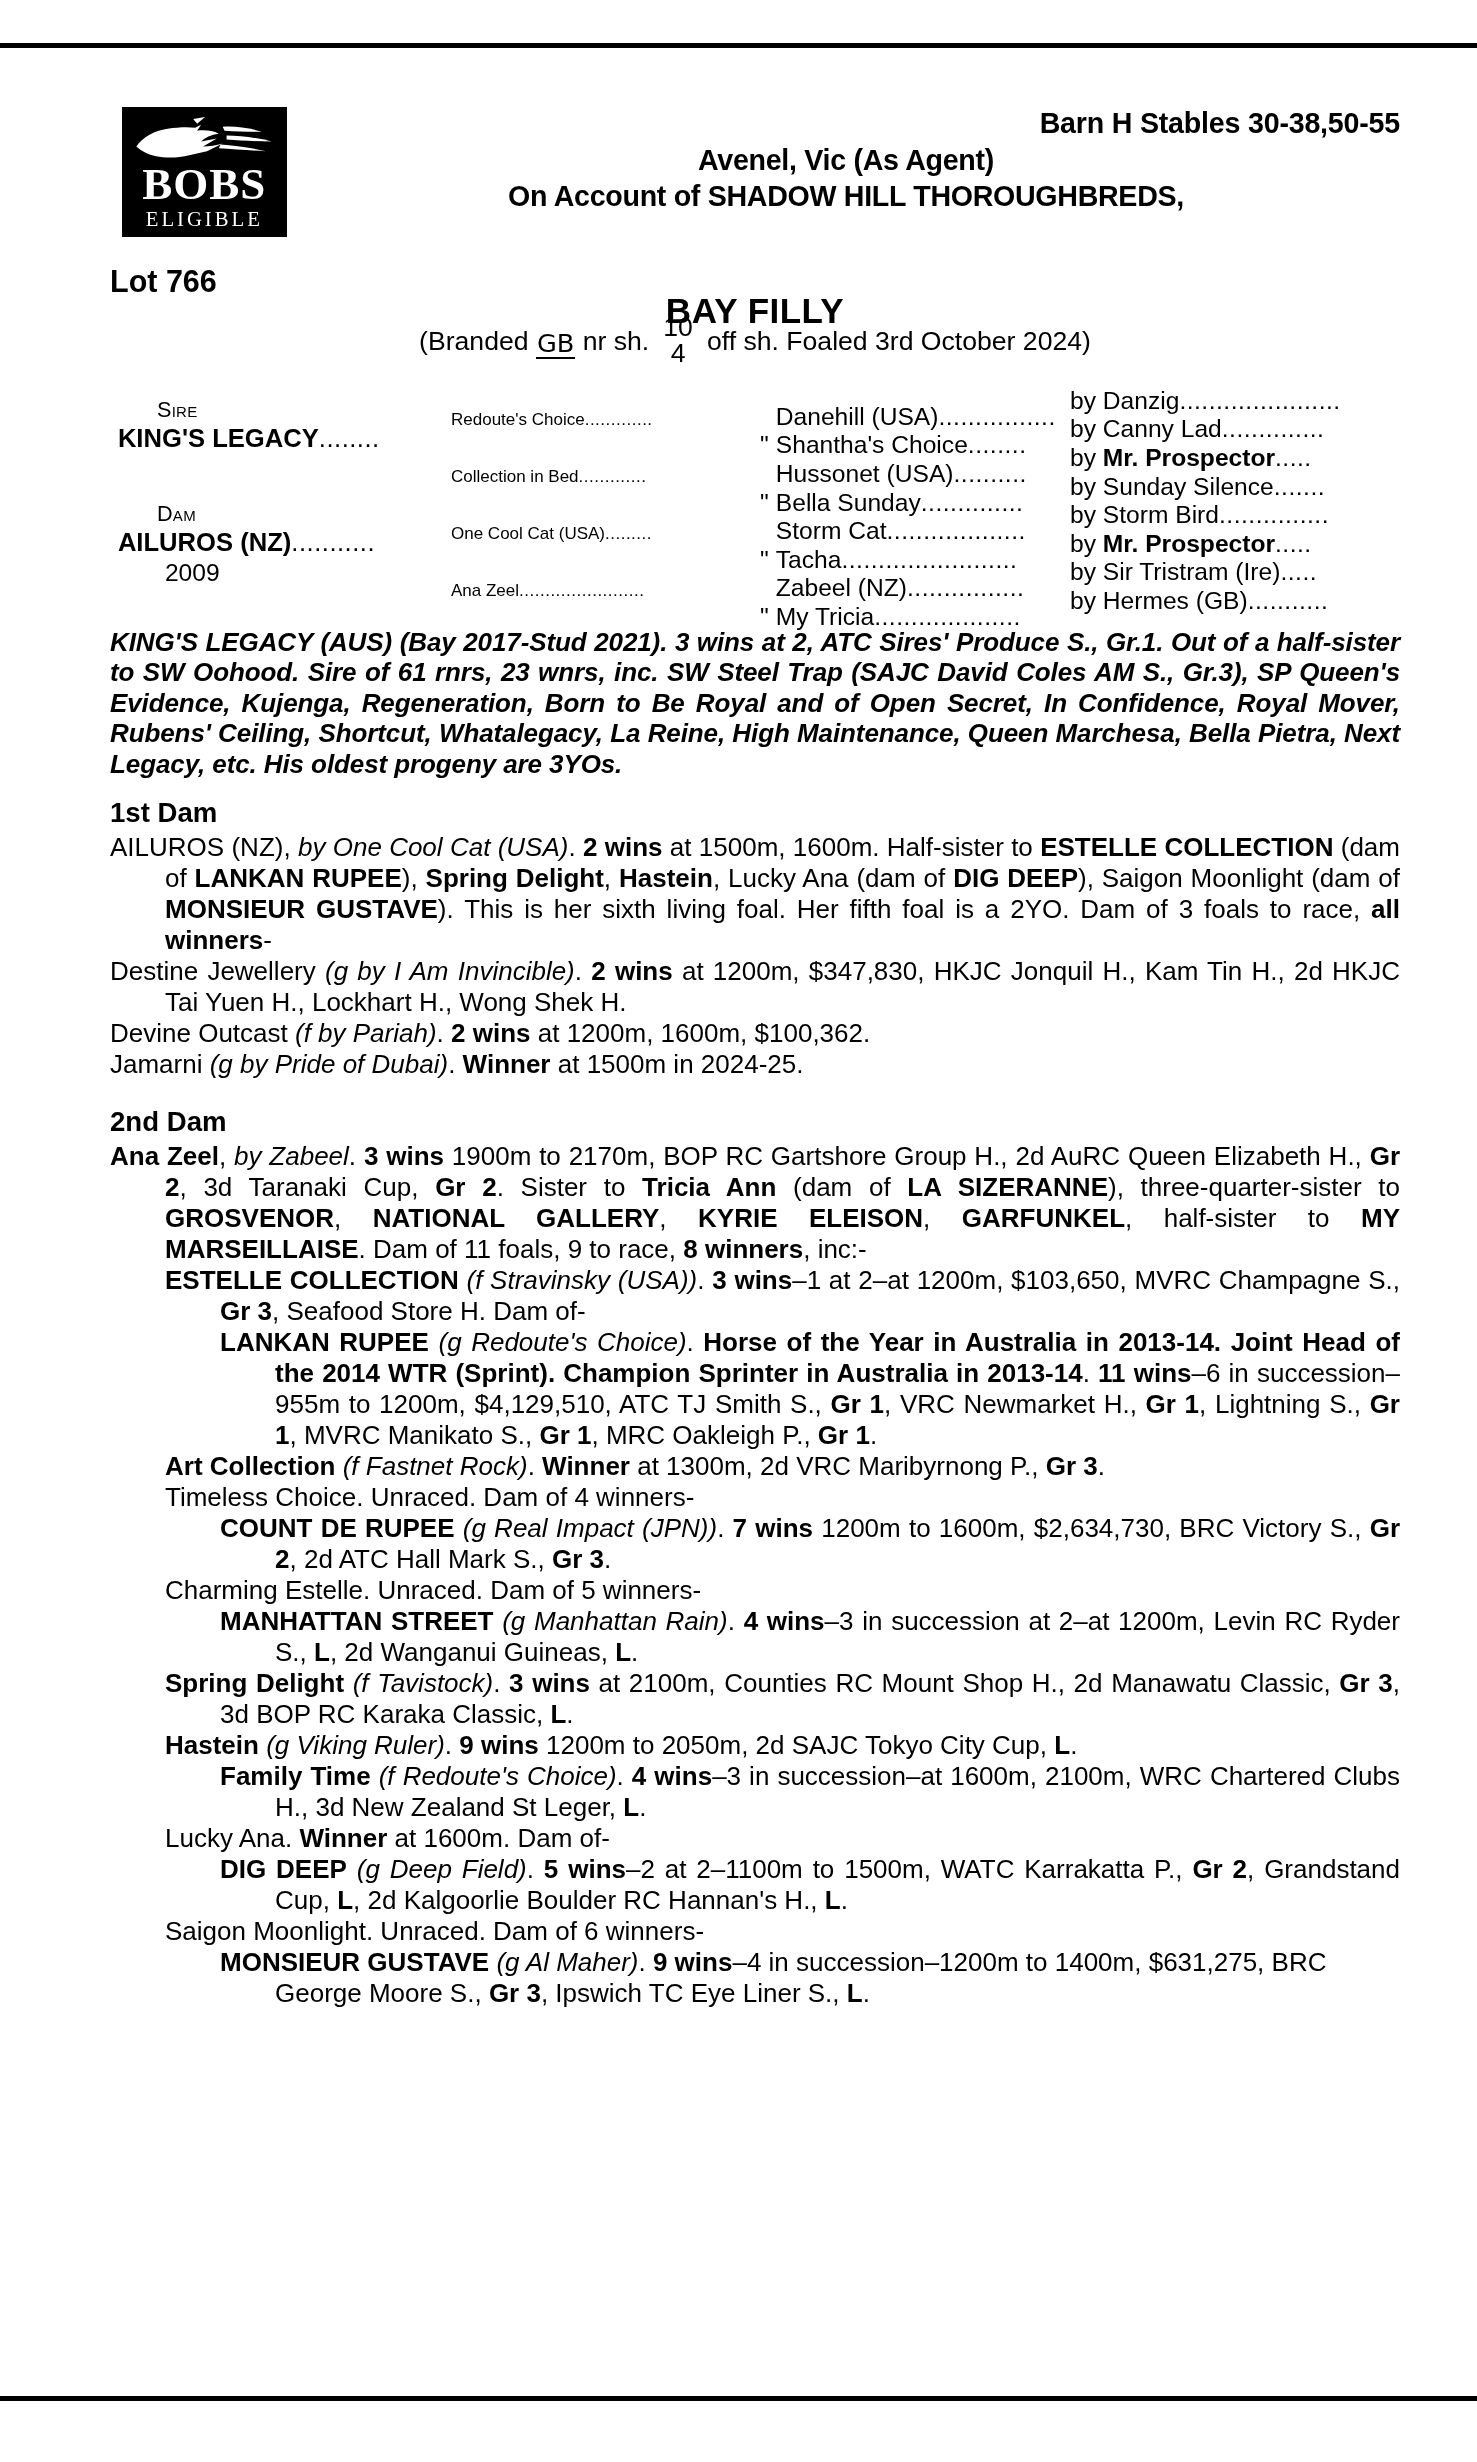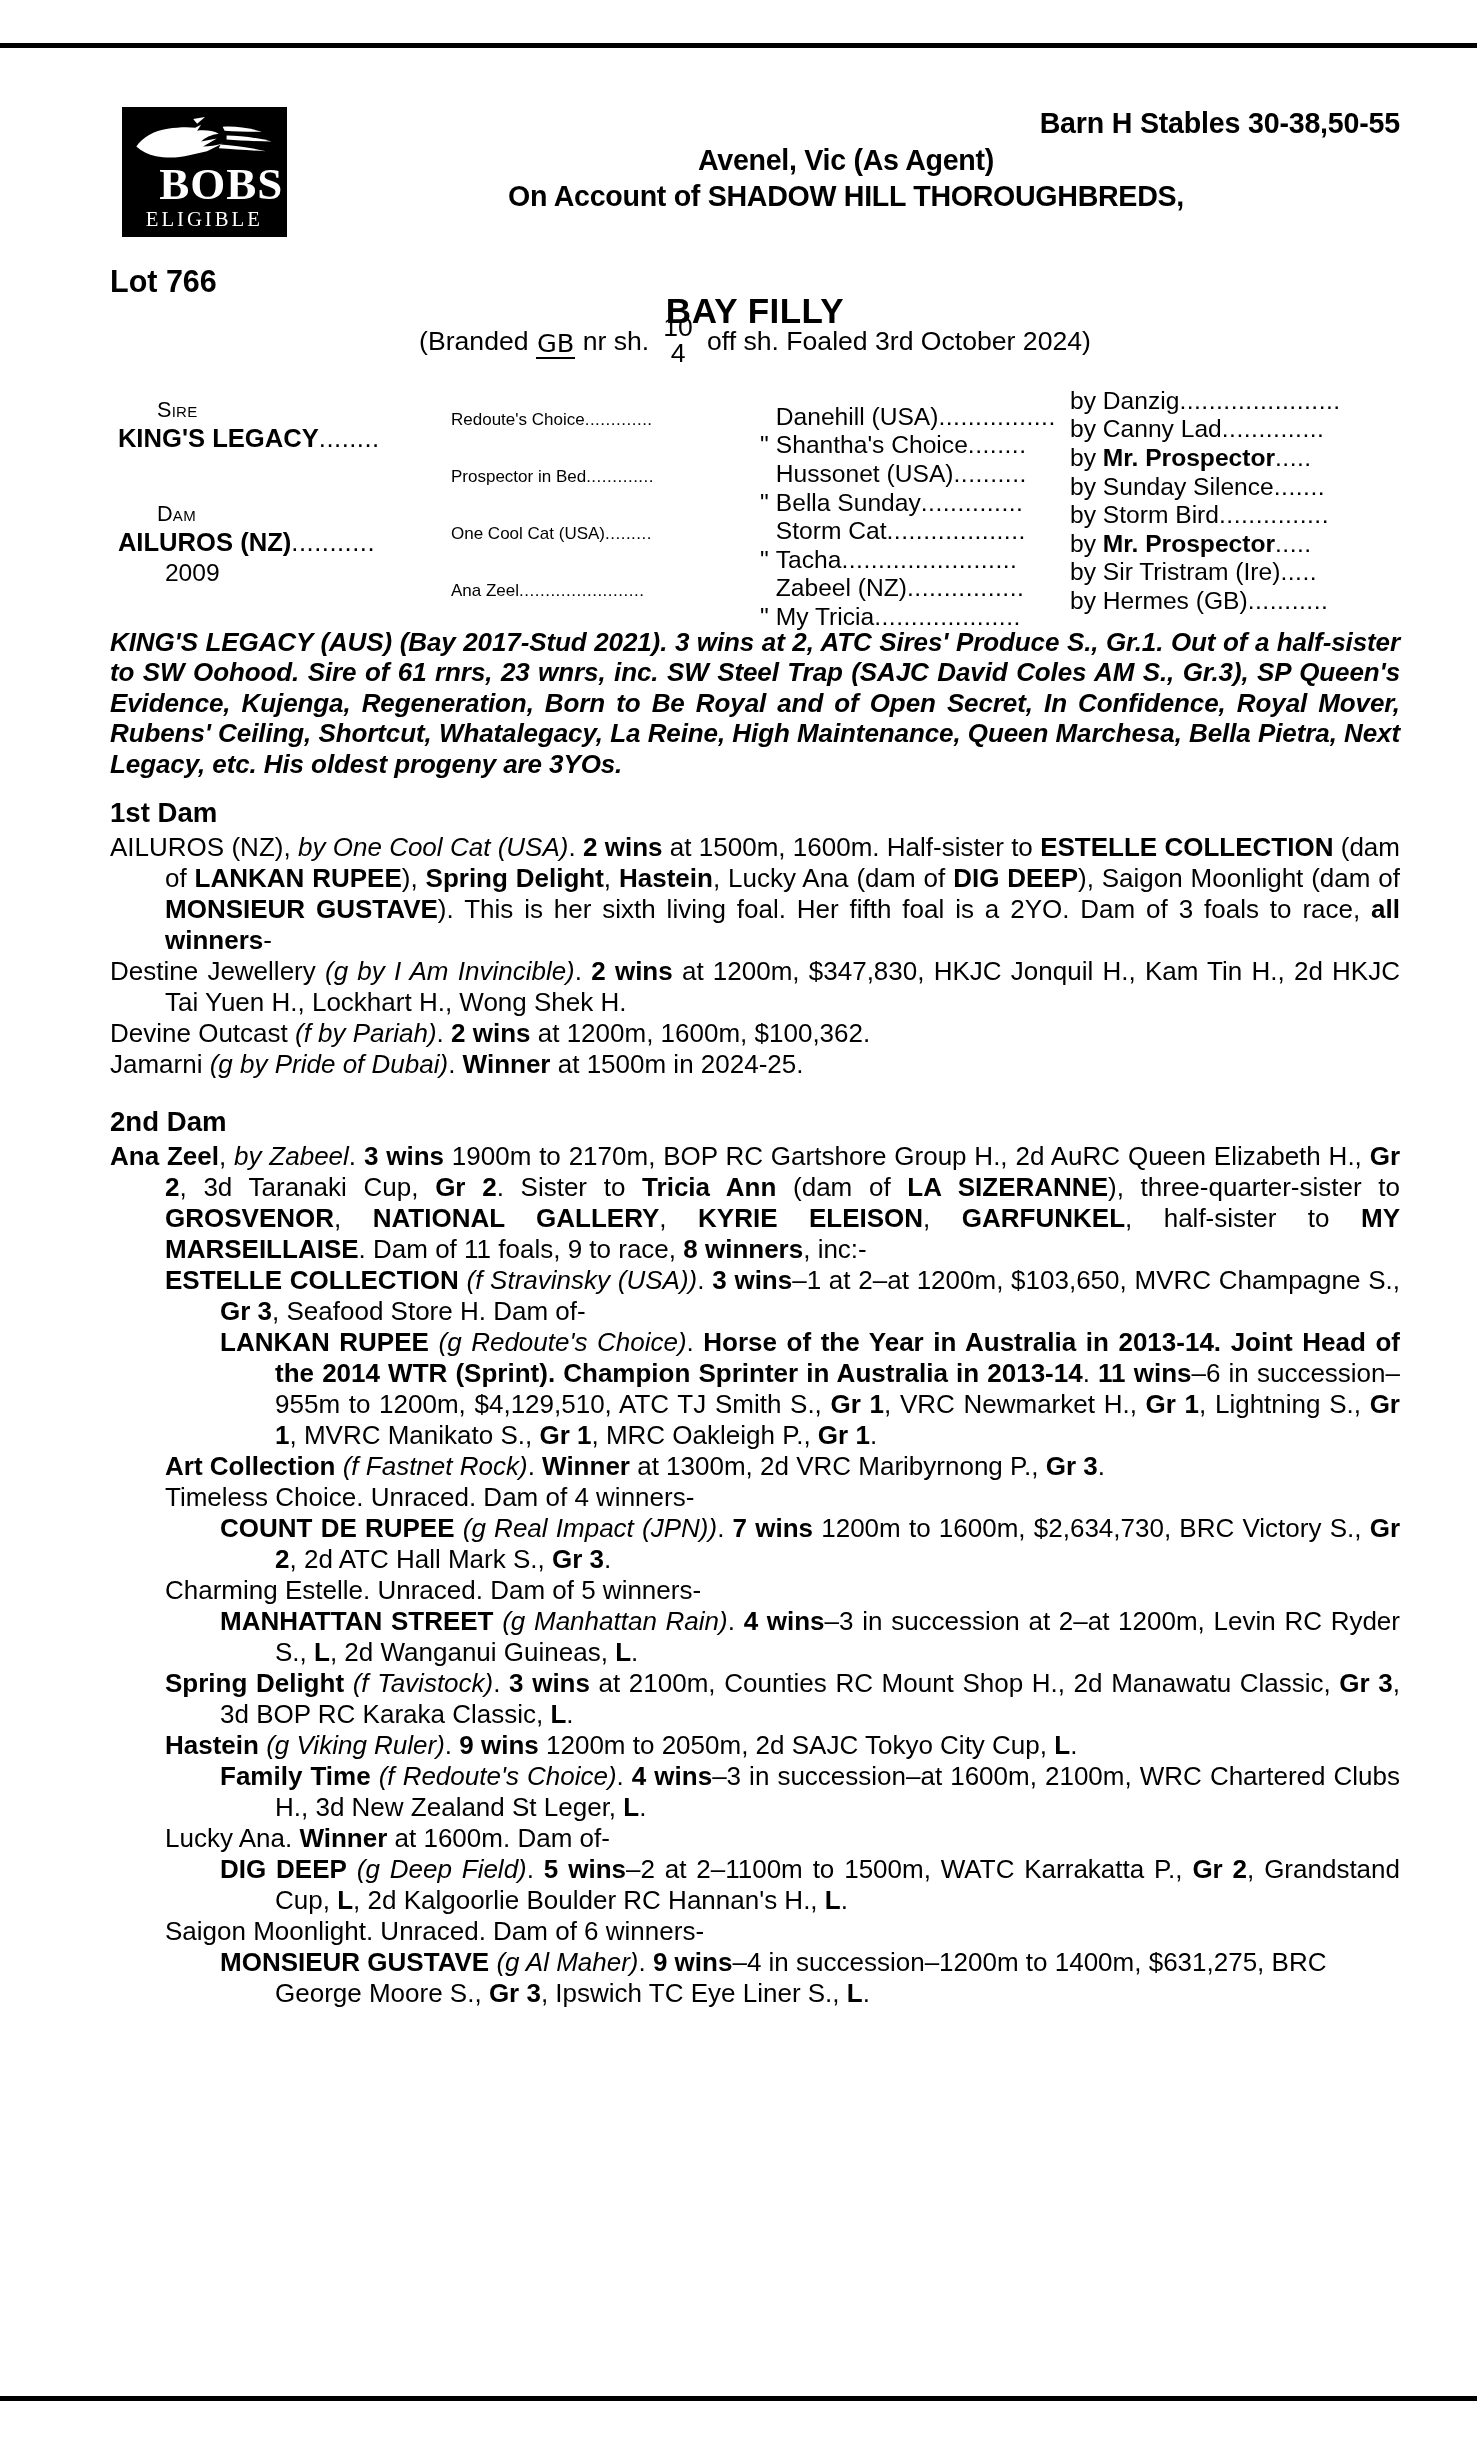--- a/index.html
+++ b/index.html
@@ -71,21 +71,20 @@
     position: absolute;
     left: 0;
     top: 55px;
     width: 165px;
     text-align: center;
     font-family: "Liberation Serif", serif;
     font-weight: bold;
     font-size: 45px;
     letter-spacing: 1px;
     line-height: 45px;
-    padding-left: 17px;
   }
   .bobs-sub {
     position: absolute;
     left: 0;
     top: 102px;
     width: 165px;
     text-align: center;
     font-family: "Liberation Serif", serif;
     font-size: 20.7px;
     letter-spacing: 3px;
@@ -346,21 +345,21 @@
         </div>
         <div class="ped-dam-grp">
           <div class="ped-label">Dam</div>
           <div class="ped-name-big"><span>AILUROS (NZ)</span><span class="dots">...........</span></div>
           <div class="ped-year">2009</div>
         </div>
       </div>
 
       <div class="ped-col2">
         <div class="ped-g2 r1"><span>Redoute's Choice</span><span class="dots">.............</span></div>
-        <div class="ped-g2 r2"><span>Prospector in Bed</span><span class="dots">.............</span></div>
+        <div class="ped-g2 r2"><span>Collection in Bed</span><span class="dots">.............</span></div>
         <div class="ped-g2 r3"><span>One Cool Cat (USA)</span><span class="dots">.........</span></div>
         <div class="ped-g2 r4"><span>Ana Zeel</span><span class="dots">........................</span></div>
       </div>
 
       <div class="ped-col3">
         <div class="ped-g3 first"><span class="ditto"></span><span>Danehill (USA)</span><span class="dots">................</span></div>
         <div class="ped-g3"><span class="ditto">"</span><span>Shantha's Choice</span><span class="dots">........</span></div>
         <div class="ped-g3"><span class="ditto"></span><span>Hussonet (USA)</span><span class="dots">..........</span></div>
         <div class="ped-g3"><span class="ditto">"</span><span>Bella Sunday</span><span class="dots">..............</span></div>
         <div class="ped-g3"><span class="ditto"></span><span>Storm Cat</span><span class="dots">...................</span></div>

